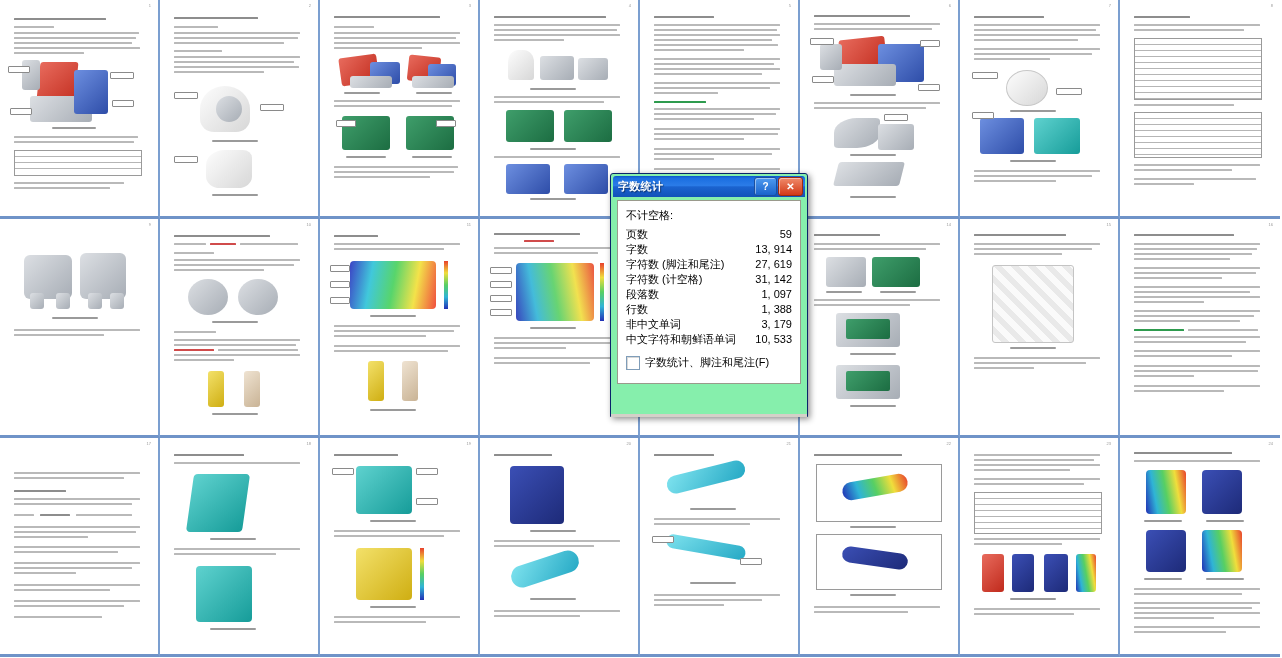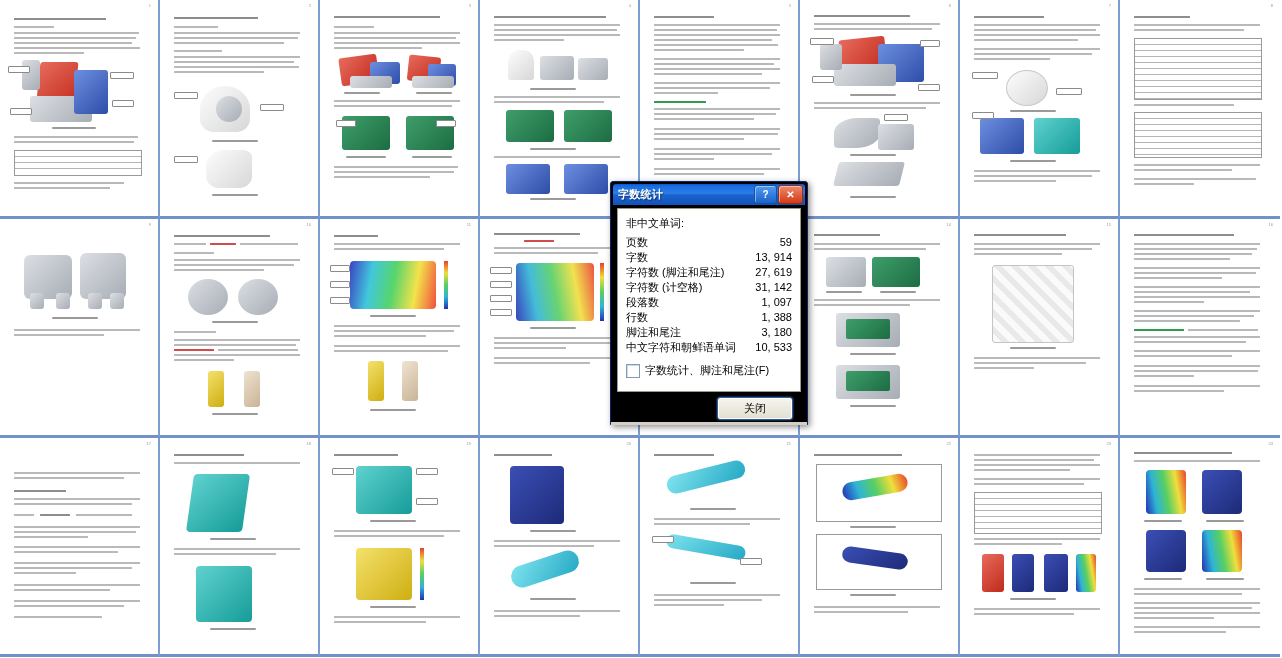--- a/index.html
+++ b/index.html
@@ -101,24 +101,24 @@
     position: absolute;
     border: 0.7px solid #9a9a9a;
   }
   .tbl .r { border-bottom: 0.7px solid #b5b5b5; height: 5px; }
   .tbl .r:last-child { border-bottom: none; }
 
   
   .dialog {
     position: absolute;
     left: 610px;
-    top: 181px;
+    top: 173px;
     width: 196px;
     height: 242px;
-    background: #000000;
+    background: #86efac;
     border: 1px solid #0a246a;
     border-radius: 3px 3px 0 0;
     box-shadow: 2px 2px 6px rgba(0,0,0,0.45);
     font-size: 11px;
   }
   .dlg-title {
     height: 21px;
     margin: 2px 2px 0 2px;
     background: linear-gradient(to bottom,#0a56c8 0%,#1a6ee0 10%,#2b7ce8 45%,#1b63cf 52%,#1152b9 100%);
     border-radius: 3px 3px 0 0;
@@ -786,21 +786,21 @@
   </div>
 
   <div class="dialog">
     <div class="dlg-title">
       <span class="t">字数统计</span>
       <div class="tbtn">?</div>
       <div class="tbtn close">✕</div>
     </div>
 
     <div class="dlg-body">
-      <div class="section-label">非中文单词:</div>
+      <div class="section-label">不计空格:</div>
 
       <div class="stat-row">
         <span class="lbl">页数</span>
         <span class="val">59</span>
       </div>
       <div class="stat-row">
         <span class="lbl">字数</span>
         <span class="val">13, 914</span>
       </div>
       <div class="stat-row">
@@ -813,33 +813,30 @@
       </div>
       <div class="stat-row">
         <span class="lbl">段落数</span>
         <span class="val">1, 097</span>
       </div>
       <div class="stat-row">
         <span class="lbl">行数</span>
         <span class="val">1, 388</span>
       </div>
       <div class="stat-row">
-        <span class="lbl">脚注和尾注</span>
-        <span class="val">3, 180</span>
+        <span class="lbl">非中文单词</span>
+        <span class="val">3, 179</span>
       </div>
       <div class="stat-row">
         <span class="lbl">中文字符和朝鲜语单词</span>
         <span class="val">10, 533</span>
       </div>
 
       <div class="chk-row">
         <span class="chk"></span>
         <span>字数统计、脚注和尾注(F)</span>
       </div>
     </div>
 
-    <div class="dlg-footer">
-      <div class="btn default">关闭</div>
-    </div>
     <div class="dlg-grip"></div>
   </div>
 
 </div>
 
 </body></html>

